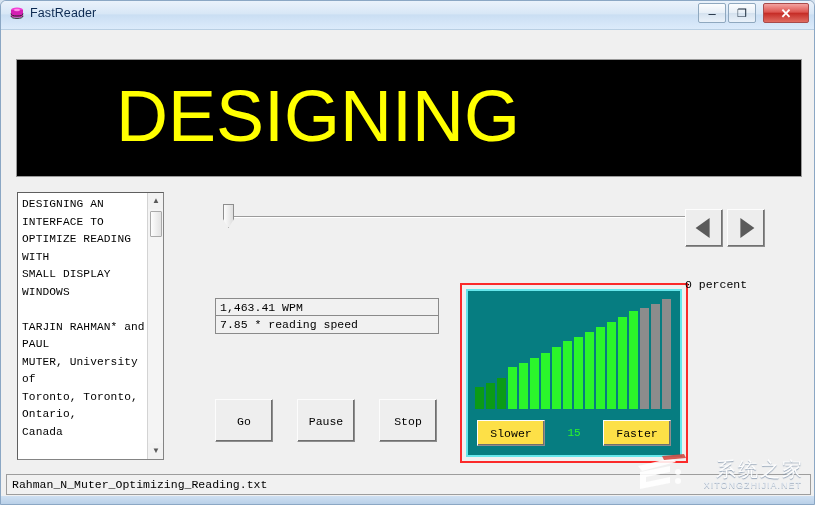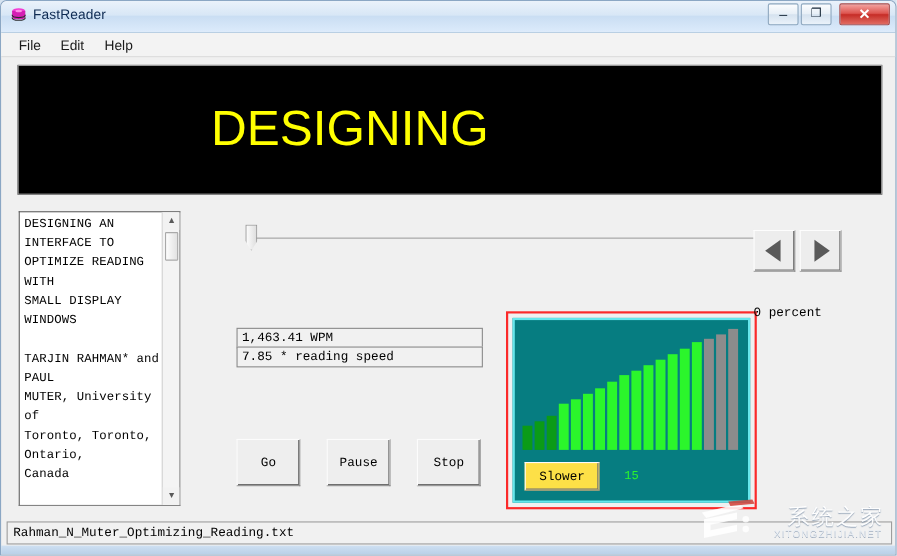--- a/index.html
+++ b/index.html
@@ -90,21 +90,21 @@
     background: #000;
     border: 1px solid #9a9a9a;
     overflow: hidden;
   }
   #display-word {
     position: absolute;
     left: 0; right: 0; top: 50%;
     transform: translateY(-52%);
     text-align: center;
     color: #ffff00;
-    font-size: 45px;
+    font-size: 72px;
     font-family: "Liberation Sans", sans-serif;
     letter-spacing: 0px;
     padding-right: 182px;
     white-space: nowrap;
   }
 
   
   #textarea-box {
     position: absolute;
     left: 16px; top: 191px;
@@ -361,25 +361,20 @@
       <span>–</span>
     </div>
     <div class="winbtn" id="btn-max">
       <span>❐</span>
     </div>
     <div class="winbtn" id="btn-close">
       <span>✕</span>
     </div>
   </div>
 
-  <div id="menubar">
-    <div class="menu-item" id="menu-file">File</div>
-    <div class="menu-item" id="menu-edit">Edit</div>
-    <div class="menu-item" id="menu-help">Help</div>
-  </div>
 
   <div id="display-panel">
     <div id="display-word">DESIGNING</div>
   </div>
 
   <div id="textarea-box">
     <div id="text-content">DESIGNING AN INTERFACE TO
 OPTIMIZE READING WITH
 SMALL DISPLAY WINDOWS
 
@@ -437,20 +432,21 @@
         <div class="bar bright" style="height: 78.8991%;"></div>
         <div class="bar bright" style="height: 83.4862%;"></div>
         <div class="bar bright" style="height: 88.9908%;"></div>
         <div class="bar gray" style="height: 91.7431%;"></div>
         <div class="bar gray" style="height: 95.4128%;"></div>
         <div class="bar gray" style="height: 100%;"></div>
       </div>
     <div id="speed-row">
       <div class="speed-btn" id="btn-slower">Slower</div>
       <div id="speed-value">15</div>
+      <div class="speed-btn" id="btn-faster">Faster</div>
     </div>
   </div>
 
   <div id="percent-label">0 percent</div>
 
   <div id="statusbar">Rahman_N_Muter_Optimizing_Reading.txt</div>
   <div id="bottom-strip"></div>
 
   <div id="watermark">
     <svg id="wm-mark" viewBox="0 0 66 40">

